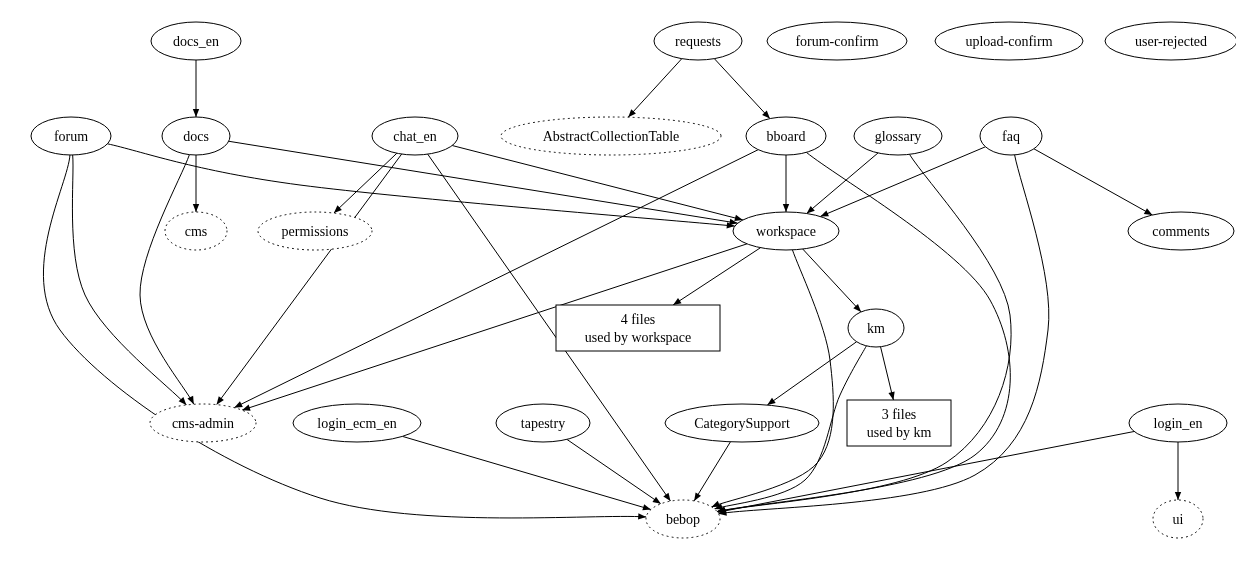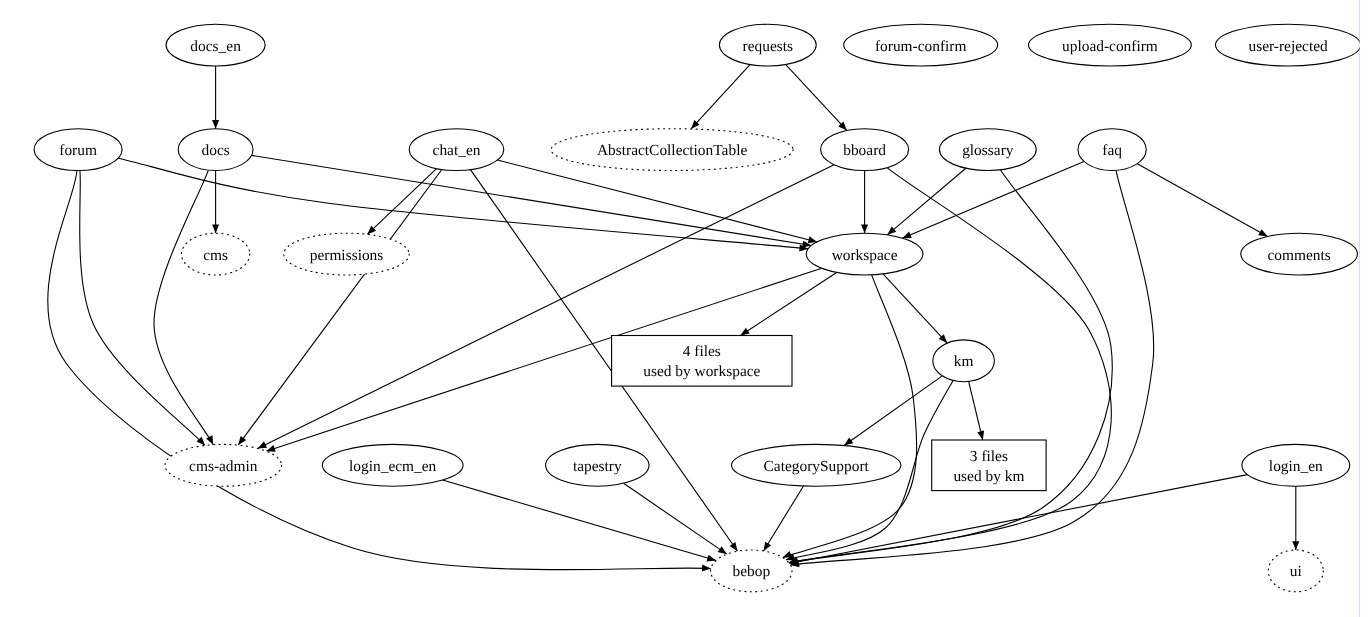--- a/index.html
+++ b/index.html
@@ -1,16 +1,16 @@
 <!DOCTYPE html>
 <html><head>
 <meta charset="utf-8">
 <style>
   html,body{margin:0;padding:0;background:#ffffff;}
-  .frame{position:relative;width:1236px;height:561px;background:#8b5cf6;overflow:hidden;}
+  .frame{position:relative;width:1236px;height:561px;background:#15803d;overflow:hidden;}
   svg{display:block;}
   svg text{
     font-family:"Liberation Serif","DejaVu Serif",serif;
     font-size:14px;
     fill:#000000;
     text-anchor:middle;
   }
   .node-shape{fill:#ffffff;stroke:#000000;stroke-width:1;}
   .node-shape.dotted{stroke-dasharray:1,4;stroke-linecap:round;}
   .edge-path{fill:none;stroke:#000000;stroke-width:1;}

